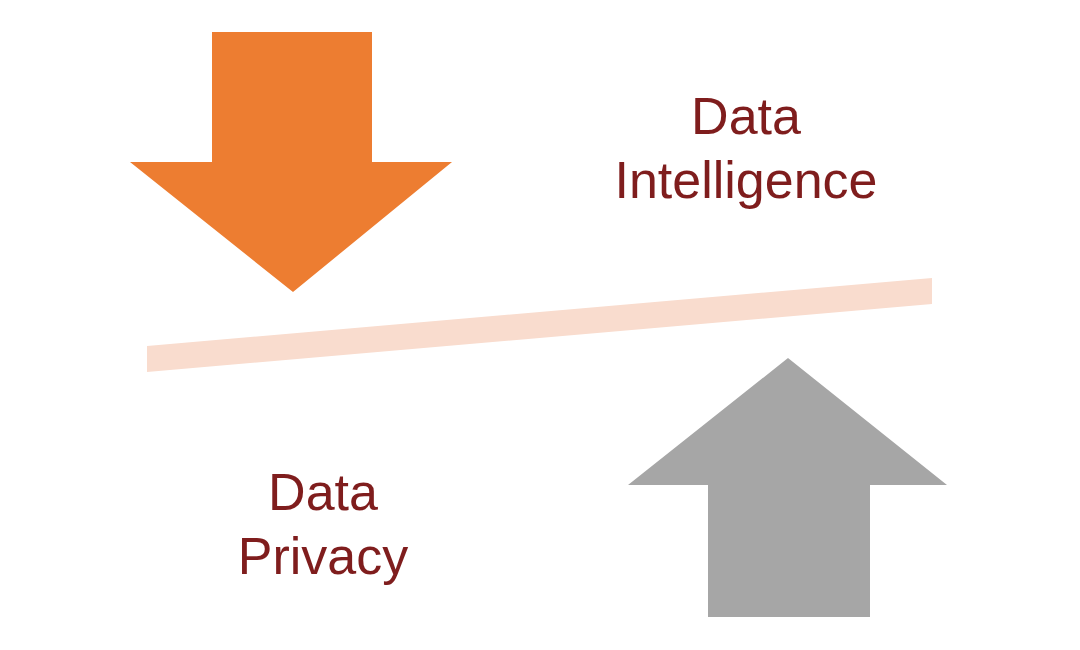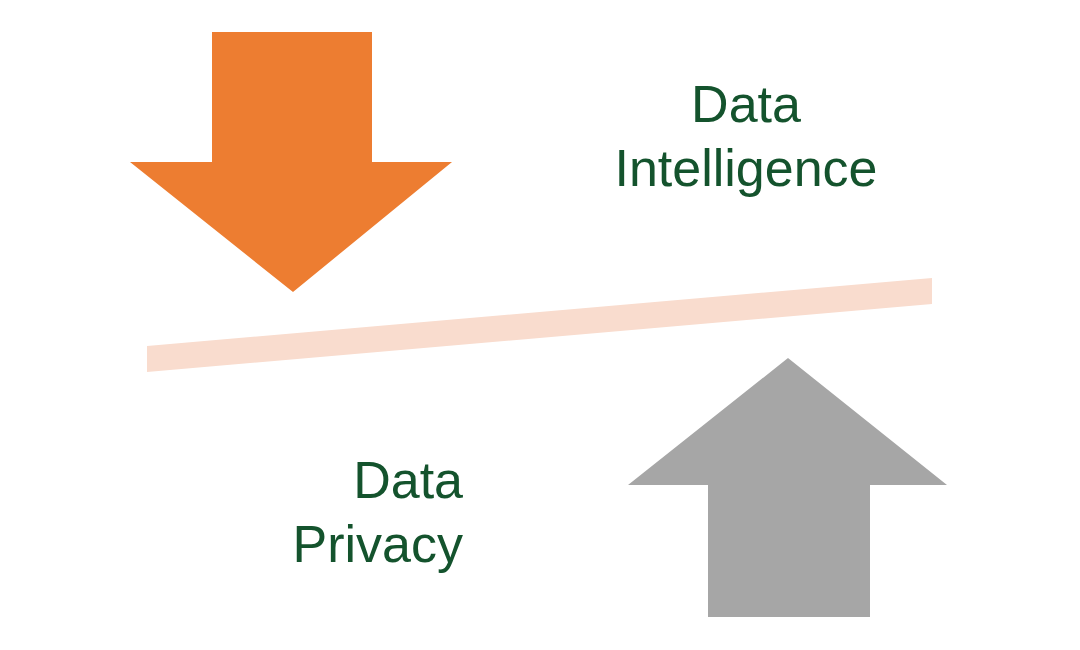--- a/index.html
+++ b/index.html
@@ -13,37 +13,37 @@
     height: 650px;
     background: #ffffff;
     overflow: hidden;
     font-family: "Liberation Sans", sans-serif;
   }
   .abs {
     position: absolute;
   }
   .label {
     position: absolute;
-    color: #14532d;
+    color: #7f1d1d;
     font-size: 52px;
     line-height: 64px;
     text-align: center;
     letter-spacing: 0px;
     font-weight: 400;
+    margin-top: 12px;
   }
   .label-intelligence {
     left: 576px;
     top: 72px;
     width: 340px;
   }
   .label-privacy {
-    left: 223px;
+    left: 203px;
     top: 448px;
     width: 240px;
-    text-align: right;
   }
   svg { display: block; }
 </style>
 </head>
 <body>
 
 <div class="slide">
 
   <svg class="abs" style="left:0; top:0;" width="1080" height="650" viewBox="0 0 1080 650" aria-hidden="true">
     <polygon points="147,346 932,278 932,304 147,372" fill="#F9DCCE"></polygon>

